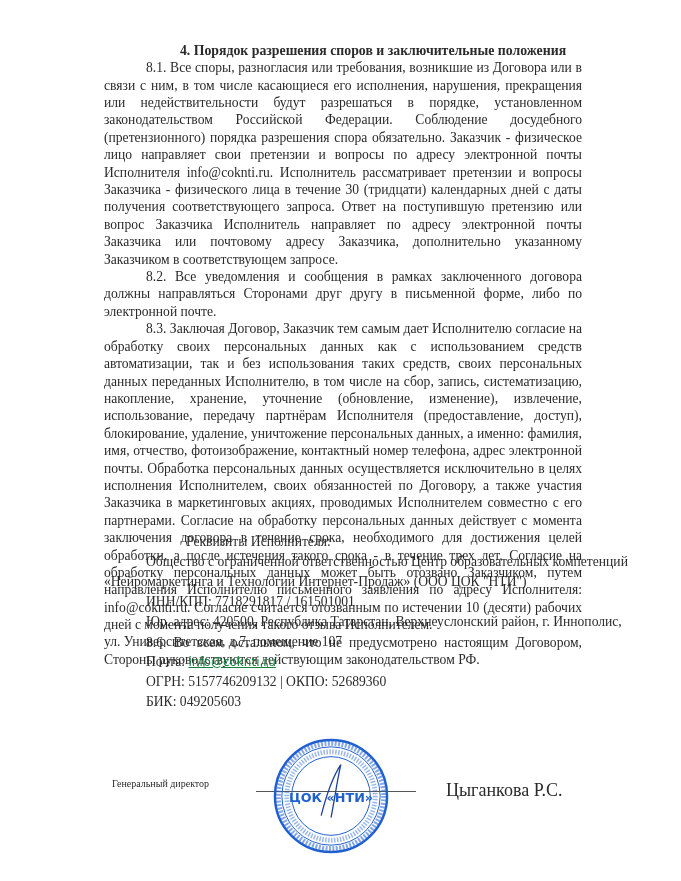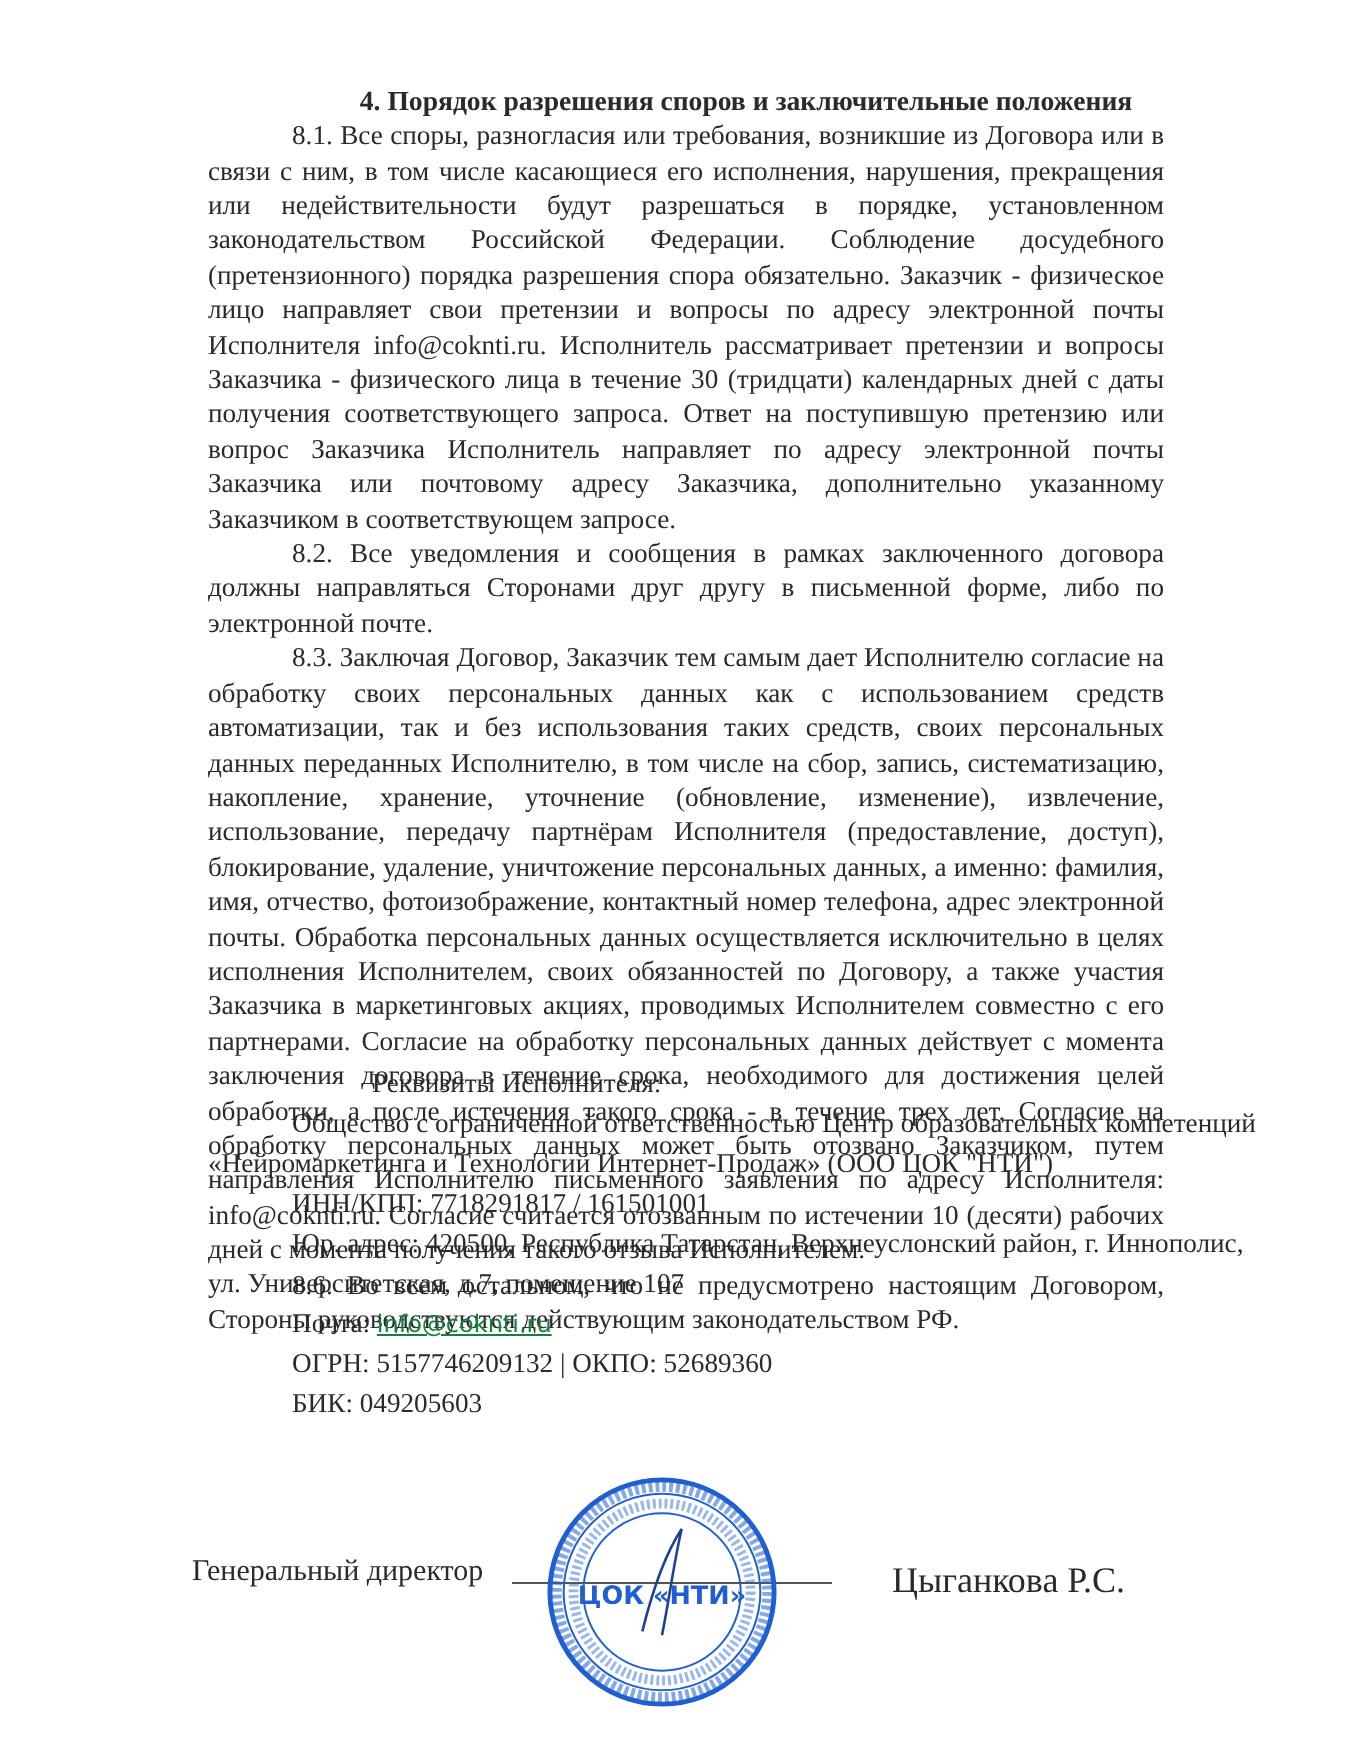--- a/index.html
+++ b/index.html
@@ -7,21 +7,21 @@
          font-family: "Liberation Serif", serif; color: #2a2a2a; }
   .page { position: absolute; left: 104px; top: 28px; width: 478px; font-size: 13.6px; line-height: 17.4px; }
   .heading { text-align: center; font-weight: bold; font-size: 13.8px; margin-left: 60px; margin-bottom: 0; }
   .para { text-align: justify; text-indent: 42px; margin: 0; }
   .req-title { margin: 0 0 4px 0; padding-left: 82px; }
   .req { position: absolute; left: 104px; top: 556px; width: 560px; font-size: 13.6px; line-height: 20px; }
   .req .line { margin: 0; }
   .ind { padding-left: 42px; }
   .sans { font-family: "DejaVu Sans", sans-serif; font-size: 12px; }
   .email { text-decoration: underline; color: #15803d; }
-  .sign-left { position: absolute; left: 96px; top: 778px; font-size: 15px; text-align: right; }
+  .sign-left { position: absolute; left: 112px; top: 778px; font-size: 10px; text-align: right; }
   .sign-right { position: absolute; left: 446px; top: 780px; font-size: 18px; }
   .sign-line { position: absolute; left: 256px; top: 791px; width: 160px; height: 1px; background: #555; }
   .stamp { position: absolute; left: 272px; top: 737px; width: 118px; height: 118px; }
 </style>
 </head>
 <body>
 
 <div class="page">
   <p class="heading">4. Порядок разрешения споров и заключительные положения</p>
   <p class="para">8.1. Все споры, разногласия или требования, возникшие из Договора или в связи с ним, в том числе касающиеся его исполнения, нарушения, прекращения или недействительности будут разрешаться в порядке, установленном законодательством Российской Федерации. Соблюдение досудебного (претензионного) порядка разрешения спора обязательно. Заказчик - физическое лицо направляет свои претензии и вопросы по адресу электронной почты Исполнителя info@coknti.ru. Исполнитель рассматривает претензии и вопросы Заказчика - физического лица в течение 30 (тридцати) календарных дней с даты получения соответствующего запроса. Ответ на поступившую претензию или вопрос Заказчика Исполнитель направляет по адресу электронной почты Заказчика или почтовому адресу Заказчика, дополнительно указанному Заказчиком в соответствующем запросе.</p>

